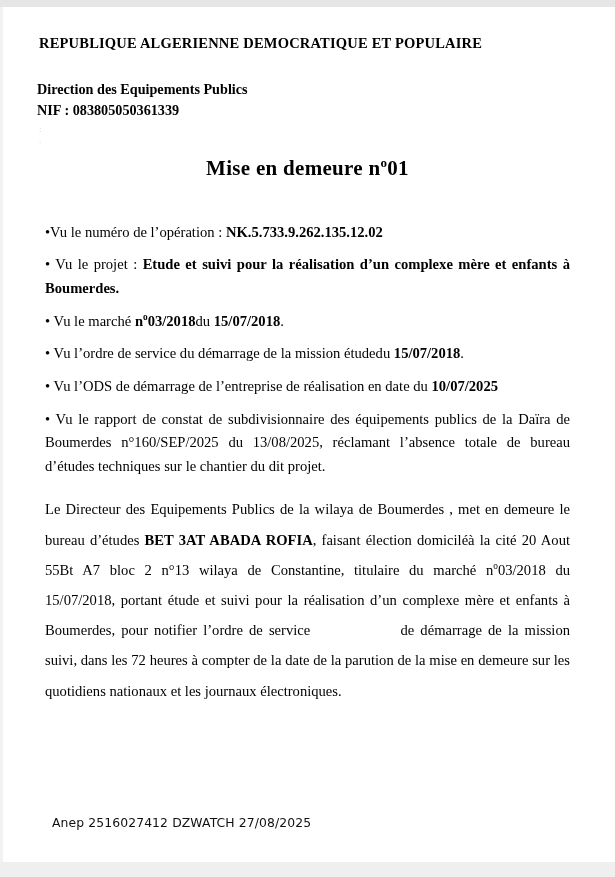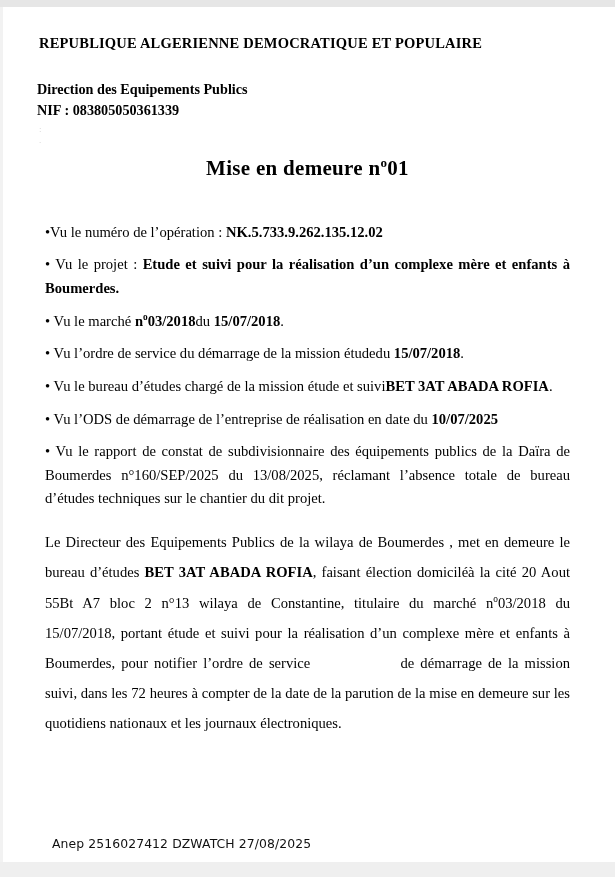--- a/index.html
+++ b/index.html
@@ -125,21 +125,21 @@
     line-height: 0;
   }
   .blank-gap {
     display: inline-block;
     width: 78px;
   }
 
   .footer-note {
     position: absolute;
     left: 52px;
-    bottom: 26px;
+    bottom: 47px;
     font-family: "DejaVu Sans", "Liberation Sans", sans-serif;
     font-size: 12.4px;
     color: #111111;
     letter-spacing: 0.1px;
     white-space: nowrap;
   }
 </style>
 </head>
 <body>
 
@@ -179,23 +179,20 @@
 
       <p class="clause">
         <span class="bullet">•</span><span> Vu le marché </span><b>n</b><b><sup>o</sup></b><b>03/2018</b><span>du </span><b>15/07/2018</b><span>.</span>
       </p>
 
 
       <p class="clause">
         <span class="bullet">•</span><span> Vu l’ordre de service du démarrage de la mission étudedu </span><b>15/07/2018</b><span>.</span>
       </p>
 
-      <p class="clause">
-        <span class="bullet">•</span><span> Vu le bureau d’études chargé de la mission étude et suivi</span><b>BET 3AT ABADA ROFIA</b><span>.</span>
-      </p>
 
       <p class="clause">
         <span class="bullet">•</span><span> Vu l’ODS de démarrage de l’entreprise de réalisation en date du </span><b>10/07/2025</b>
       </p>
 
       <p class="clause">
         <span class="bullet">•</span><span> Vu le rapport de constat de subdivisionnaire des équipements publics de la Daïra de Boumerdes n°160/SEP/2025 du 13/08/2025, réclamant l’absence totale de bureau d’études techniques sur le chantier du dit projet.</span>
       </p>
 
     </div>

